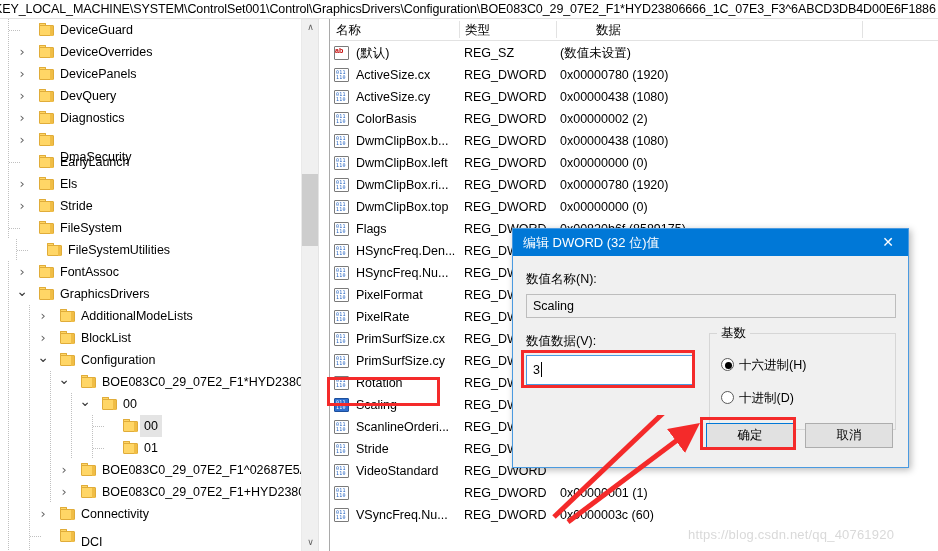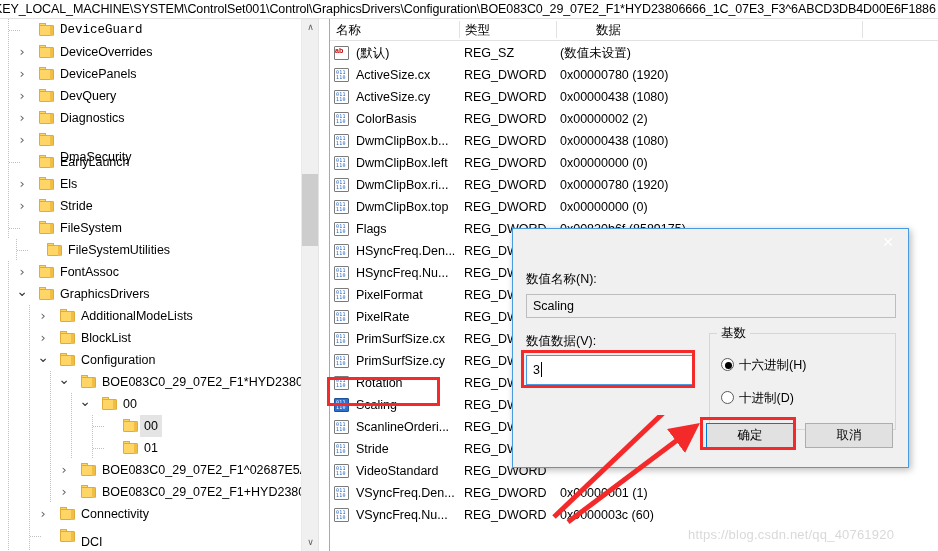--- a/index.html
+++ b/index.html
@@ -393,21 +393,21 @@
   <div id="tree-pane">
     <div id="tree-rows">
         <div class="tree-row" style="top: 0px; position: absolute; left: 0px; width: 318px;">
           <div class="guide" style="left: 8px;"></div>
           <div class="hguide" style="left: 9px; width: 11px;"></div>
           <div class="folder" style="left: 39px;">
             <span class="tab"></span>
             <span class="body"></span>
             <span class="shade"></span>
           </div>
-          <div class="tlabel" style="left: 60px; font-family: Liberation Mono, monospace;">DeviceGuard</div>
+          <div class="tlabel" style="left: 60px;">DeviceGuard</div>
         </div>
         <div class="tree-row" style="top: 22px; position: absolute; left: 0px; width: 318px;">
           <div class="guide" style="left: 8px;"></div>
           <div class="chev" style="left: 14px; font-size: 13px;">›</div>
           <div class="folder" style="left: 39px;">
             <span class="tab"></span>
             <span class="body"></span>
             <span class="shade"></span>
           </div>
           <div class="tlabel" style="left: 60px;">DeviceOverrides</div>
@@ -846,37 +846,39 @@
             <span class="bits">011<br>110</span>
           </span>
           <span class="cell-name">VideoStandard</span>
           <span class="cell-type">REG_DWORD</span>
         </div>
         <div class="list-row" style="top: 463px;">
           <span class="ico ico-dword">
             <span class="page"></span>
             <span class="bits">011<br>110</span>
           </span>
-          <span class="cell-name">VSyncFreq.Den...</span>
           <span class="cell-type">REG_DWORD</span>
           <span class="cell-data">0x00000001 (1)</span>
         </div>
         <div class="list-row" style="top: 485px;">
           <span class="ico ico-dword">
             <span class="page"></span>
             <span class="bits">011<br>110</span>
           </span>
           <span class="cell-name">VSyncFreq.Nu...</span>
           <span class="cell-type">REG_DWORD</span>
           <span class="cell-data">0x0000003c (60)</span>
         </div>
       </div>
   </div>
 
   <div id="dialog">
+    <div id="dialog-title">
+      <span class="t">编辑 DWORD (32 位)值</span>
+    </div>
     <div id="dialog-close">✕</div>
 
     <div class="dlabel" style="left:13px; top:42px;">数值名称(N):</div>
     <div id="name-input" style="top:65px;">
       <span>Scaling</span>
     </div>
 
     <div class="dlabel" style="left:13px; top:104px;">数值数据(V):</div>
     <div id="data-input">
       <span>3</span><span id="data-caret"></span>

